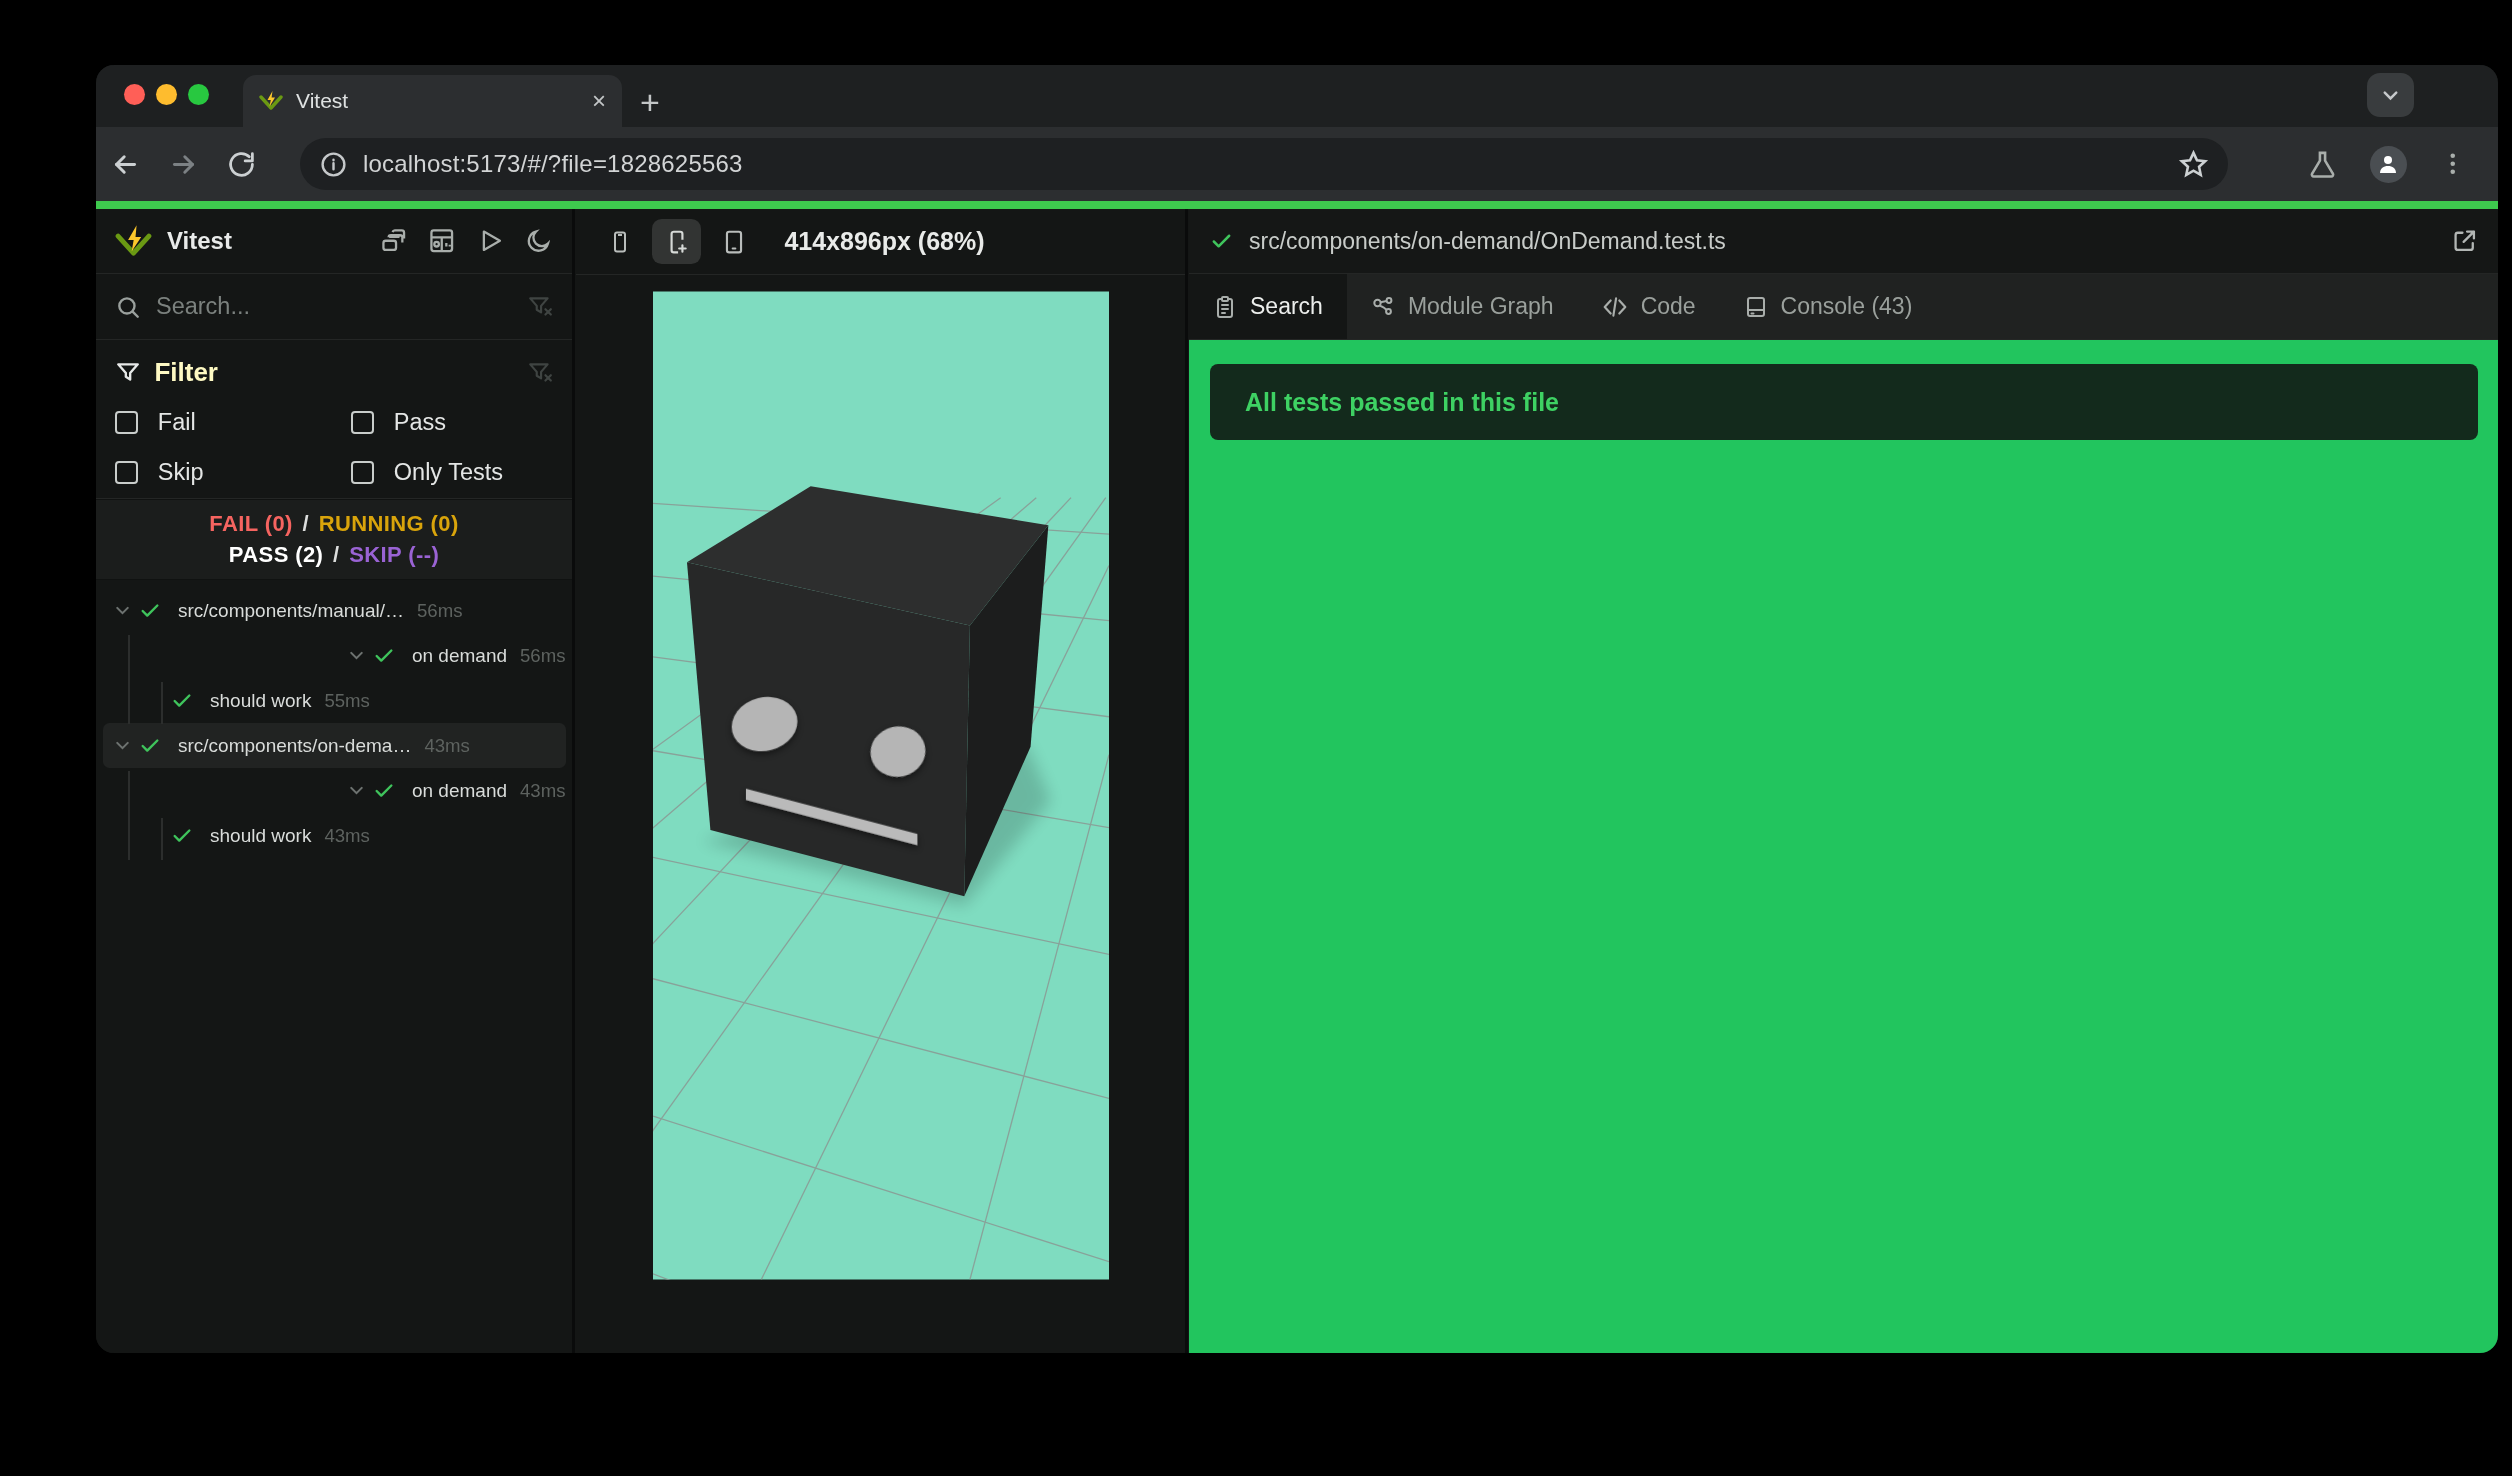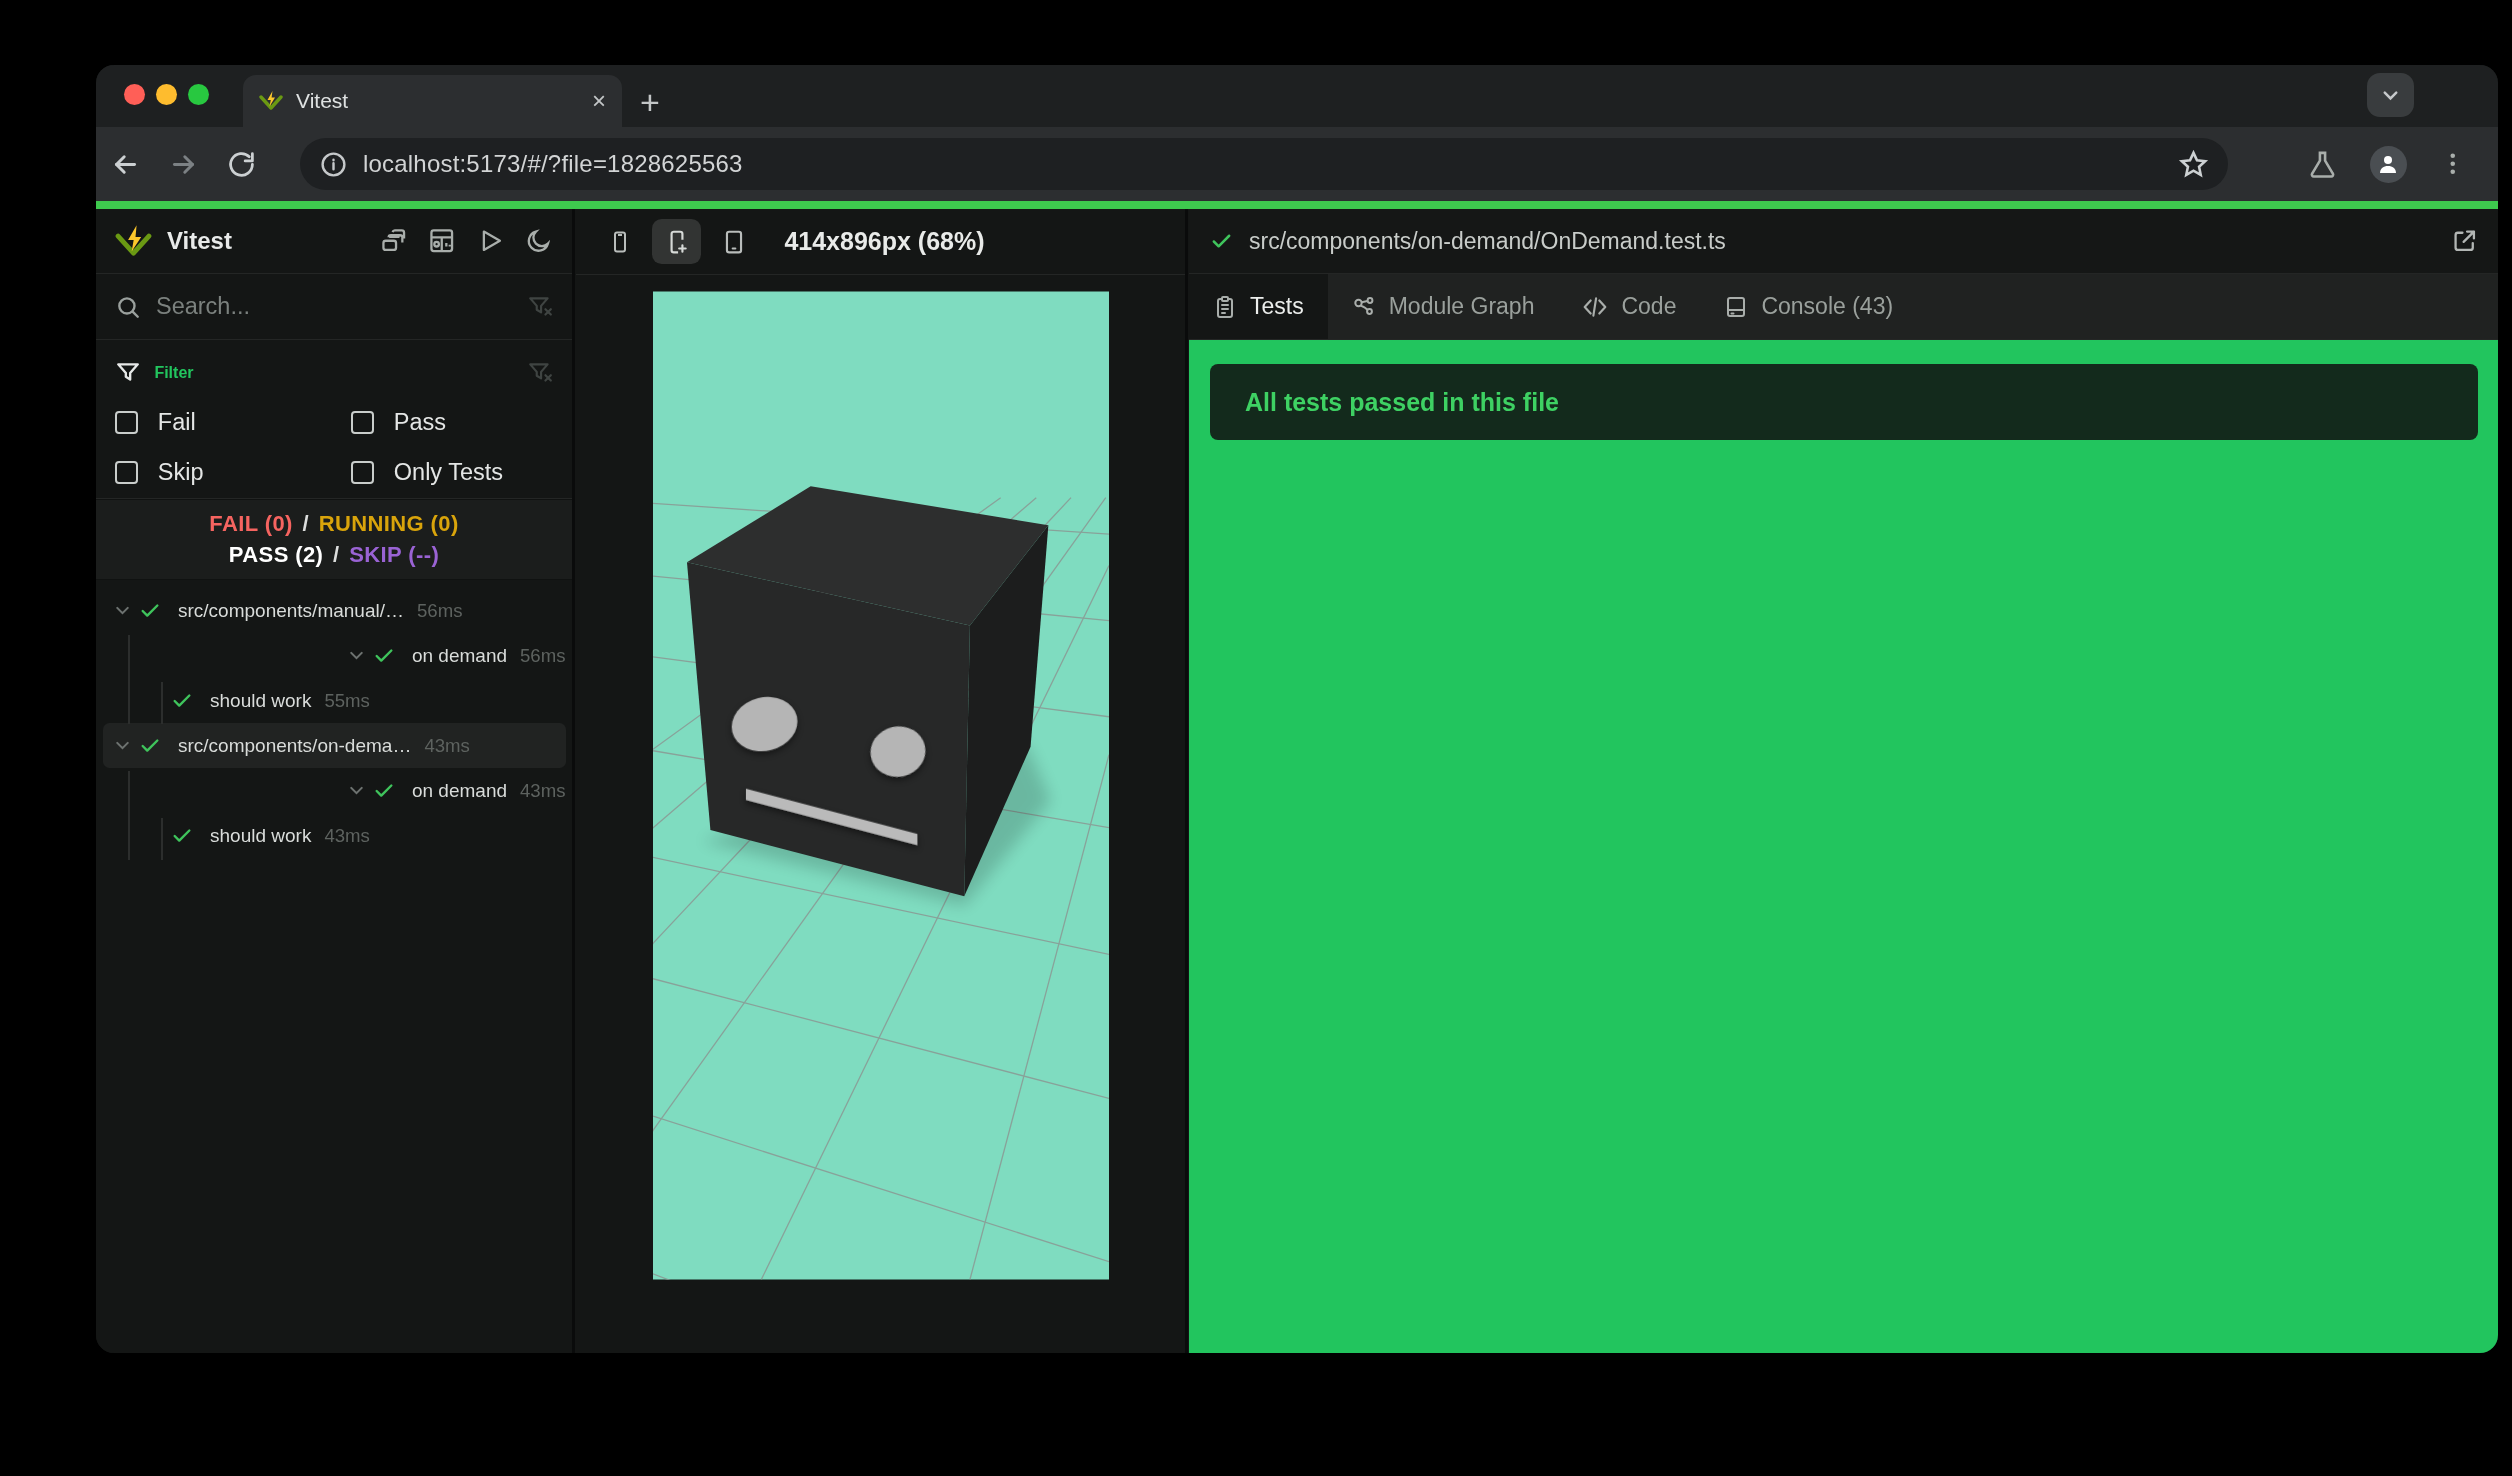--- a/index.html
+++ b/index.html
@@ -35,21 +35,21 @@
   .panel-title { color:#e8eae9; font-size:24px; font-weight:600; }
   .subbar { height:66px; border-bottom:0.8px solid #242625; display:flex; align-items:center; padding:0 19.4px; }
   .icon { color:#a9aeab; display:inline-flex; }
   .icon.dimmer { color:#3f4442; }
   
   .sidebar { position:absolute; left:0; top:0; width:476px; height:100%; }
   .hdr-icons { margin-left:auto; display:flex; gap:21px; align-items:center; }
   .search-ph { color:#7b817e; font-size:23.5px; margin-left:14.6px; flex:1; }
   .filterblk { height:159px; border-bottom:0.8px solid #242625; padding:14.6px 19.4px 0; }
   .filter-title-row { display:flex; align-items:center; gap:13px; height:36px; }
-  .filter-title { color:#22c55e; font-size:16px; font-weight:700; }
+  .filter-title { color:#fef9c3; font-size:26px; font-weight:700; }
   .cbgrid { margin-top:18px; display:grid; grid-template-columns:236px 1fr; row-gap:23px; }
   .cbitem { display:flex; align-items:center; gap:19.4px; }
   .cbbox { width:23px; height:23px; border:2px solid #c9cdcb; border-radius:4px; }
   .cblabel { color:#e4e6e5; font-size:23.5px; }
   .stats { height:81px; background:#1b1d1c; border-bottom:0.8px solid #101211; border-top:0.8px solid #101211;
            display:flex; flex-direction:column; justify-content:center; align-items:center; gap:4.9px;
            font-size:22px; font-weight:700; letter-spacing:0.4px; }
   .stats .row { display:flex; gap:9.7px; }
   .c-fail { color:#f66460; } .c-run { color:#d9a40b; } .c-pass { color:#ffffff; }
   .c-skip { color:#9a63d4; } .c-sep { color:#dcdedd; }
@@ -442,21 +442,21 @@
 
       <div class="tabbar">
         <div class="rtab active">
           <span class="icon">
             <svg width="24" height="24" viewBox="0 0 24 24" fill="none" stroke="currentColor" stroke-width="2">
                 <rect x="5" y="4" width="14" height="18" rx="2"></rect>
                 <rect x="9" y="2" width="6" height="4" rx="1" fill="#141615"></rect>
                 <path d="M9 10h6M9 14h6M9 18h3" stroke-linecap="round"></path>
               </svg>
           </span>
-          <span>Tests</span>
+          <span>Search</span>
         </div>
         <div class="rtab">
           <span class="icon">
             <svg width="24" height="24" viewBox="0 0 24 24" fill="none" stroke="currentColor" stroke-width="2">
                 <circle cx="6.5" cy="8" r="3.2"></circle>
                 <circle cx="18" cy="5.5" r="2.4"></circle>
                 <circle cx="17.5" cy="16.5" r="2.4"></circle>
                 <path d="M9.6 7.2l5.9-1.1M8.7 10.6c3 1.2 5.4 2.3 6.8 4.3"></path>
               </svg>
           </span>

